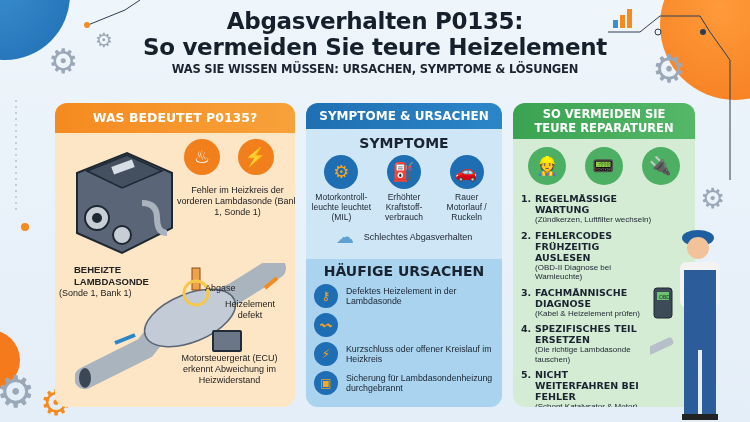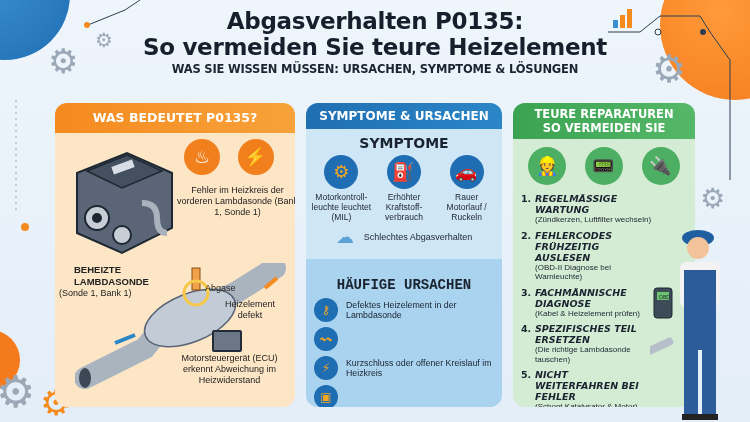--- a/index.html
+++ b/index.html
@@ -59,21 +59,21 @@
 
   
   .p-right { left: 513px; width: 182px; height: 304px; background: #d5ecd4; }
   .p-right .panel-head { background: linear-gradient(90deg,#3aa352,#55b868); height: 36px; padding-top: 4px; font-size: 11.5px; line-height: 14px; }
   .tool-row { display: flex; justify-content: space-around; margin-top: 8px; padding: 0 6px; }
   .tool { width: 38px; height: 38px; border-radius: 50%; background: #4caf63; color: #fff; text-align: center; line-height: 38px; font-size: 18px; font-family: "DejaVu Sans", sans-serif; }
   .steps { padding: 8px 0 0 8px; }
   .step { display: flex; margin-bottom: 5px; }
   .step-num { width: 14px; font-family: "DejaVu Sans", sans-serif; font-weight: bold; font-size: 9.5px; color: #1a2330; }
   .step-body { width: 118px; }
-  .step-title { font-family: "DejaVu Sans", sans-serif; font-weight: bold; font-size: 9.5px; line-height: 11px; color: #1a2330; font-style: italic; }
+  .step-title { font-family: "DejaVu Sans", sans-serif; font-weight: bold; font-size: 9.5px; line-height: 11px; color: #1a2330; }
   .step-sub { font-size: 8px; line-height: 9.5px; color: #1a2330; }
   .mechanic { position: absolute; left: 650px; top: 230px; width: 90px; height: 192px; }
 </style>
 </head>
 <body>
 
 <div class="deco blue-blob"></div>
 <div class="deco orange-blob"></div>
 <div class="deco orange-blob2"></div>
 <div class="gear" style="left:48px;top:44px;font-size:34px;">⚙</div>
@@ -157,42 +157,43 @@
     <div class="sym">
       <div class="sym-icon">🚗</div>
       <div class="sym-label">Rauer Motorlauf / Ruckeln</div>
     </div>
   </div>
   <div class="sym-extra">
     <span class="cloud">☁</span>
     <span class="txt">Schlechtes Abgasverhalten</span>
   </div>
   <div class="causes">
-    <div class="section-title" style="margin-top:18px;font-family:Liberation Mono, monospace;">HÄUFIGE URSACHEN</div>
+    <div class="section-title" style="margin-top:4px;">HÄUFIGE URSACHEN</div>
     <div class="cause">
       <span class="cause-icon">⚷</span>
       <span class="cause-text">Defektes Heizelement in der Lambdasonde</span>
     </div>
     <div class="cause">
       <span class="cause-icon">〰</span>
     </div>
     <div class="cause">
       <span class="cause-icon">⚡</span>
       <span class="cause-text">Kurzschluss oder offener Kreislauf im Heizkreis</span>
     </div>
     <div class="cause">
       <span class="cause-icon">▣</span>
+      <span class="cause-text">Sicherung für Lambdasondenheizung durchgebrannt</span>
     </div>
   </div>
 </div>
 
 <div class="panel p-right">
   <div class="panel-head">
+    <div>SO VERMEIDEN SIE</div>
     <div>TEURE REPARATUREN</div>
-    <div>SO VERMEIDEN SIE</div>
   </div>
   <div class="tool-row">
     <div class="tool">👷</div>
     <div class="tool">📟</div>
     <div class="tool">🔌</div>
   </div>
   <div class="steps">
     <div class="step">
       <span class="step-num">1.</span>
       <div class="step-body">

